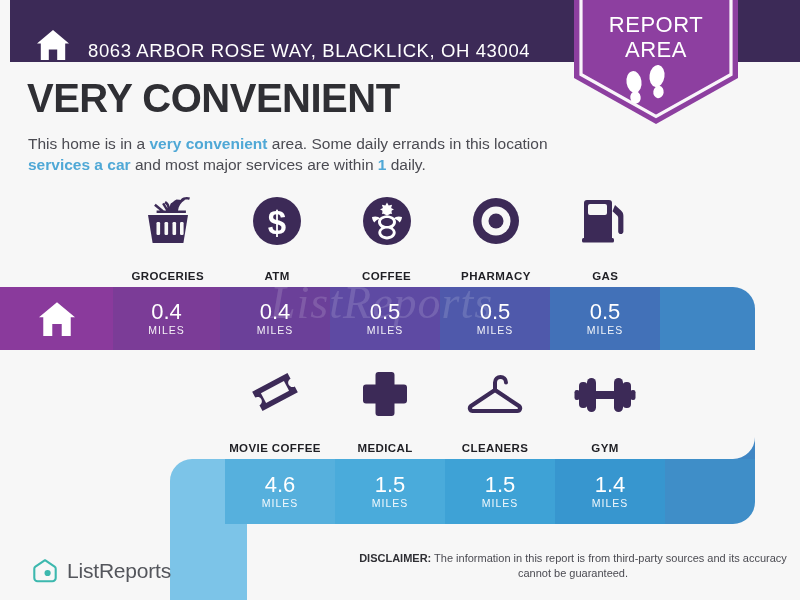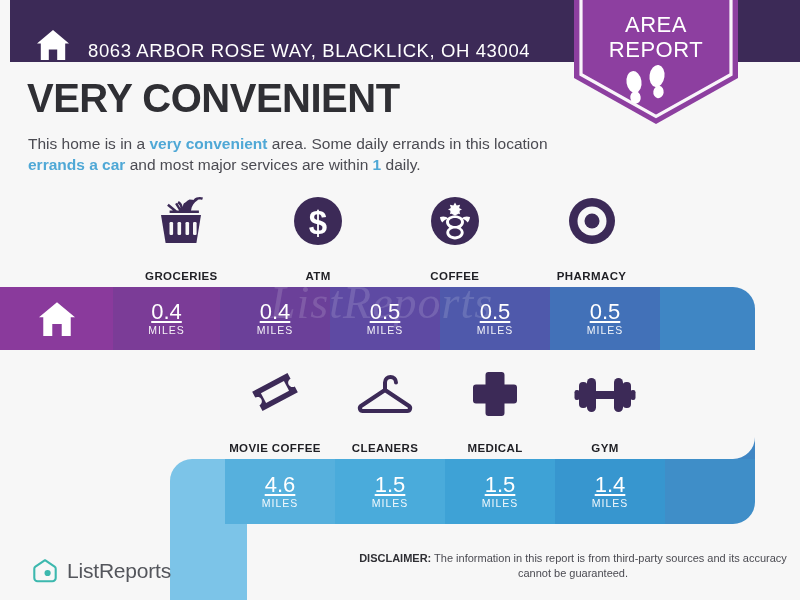--- a/index.html
+++ b/index.html
@@ -115,21 +115,21 @@
   }
 
   .cell {
     position: absolute;
     top: 0; height: 100%;
     display: flex; flex-direction: column;
     align-items: center; justify-content: center;
     color: #ffffff;
   }
   .cell-value {
-    font-size: 22px; font-weight: 400; line-height: 24px; text-decoration: underline;
+    font-size: 22px; font-weight: 400; line-height: 24px;
   }
   .cell-unit {
     font-size: 10.5px; letter-spacing: 1px; line-height: 13px;
     opacity: 0.92;
   }
 
   
   .watermark {
     position: absolute; left: 270px; top: 276px;
     font-size: 46px;
@@ -212,28 +212,28 @@
       <path d="M7,0 V74.5 L82,116.5 L157,74.5 V0" fill="none" stroke="#ffffff" stroke-width="3.2" opacity="0.95"></path>
 
       <g fill="#ffffff">
         <ellipse cx="60" cy="82" rx="7.5" ry="11" transform="rotate(-9 60 82)"></ellipse>
         <ellipse cx="61.5" cy="97.5" rx="5.2" ry="6.2" transform="rotate(-9 61.5 97.5)"></ellipse>
         <ellipse cx="83" cy="76" rx="7.5" ry="11" transform="rotate(8 83 76)"></ellipse>
         <ellipse cx="84.5" cy="92" rx="5.2" ry="6.2" transform="rotate(8 84.5 92)"></ellipse>
       </g>
     </svg>
     <div class="badge-text">
+      <div>REPORT</div>
       <div>AREA</div>
-      <div>REPORT</div>
     </div>
   </div>
 
   <div class="title">VERY CONVENIENT</div>
   <div class="subtitle">
-    <span>This home is in a </span><b>very convenient</b><span> area. Some daily errands in this location </span><b>errands a car</b><span> and most major services are within </span><b>1</b><span> daily.</span>
+    <span>This home is in a </span><b>very convenient</b><span> area. Some daily errands in this location </span><b>services a car</b><span> and most major services are within </span><b>1</b><span> daily.</span>
   </div>
 
   <div class="row1-icons">
 
     <div class="icon-col">
       <div class="icon-glyph">
         <svg width="56" height="50" viewBox="0 0 56 50">
           <g fill="#3c2a57">
             <path d="M36.5 3.5c-3 1.5-5.5 4.2-6.8 7.2-.5-2.5-2-4.6-4-5.6l-1.2 2.2c1.7 1 2.8 2.9 3 5l-3.4-5.6-2 1.3 4 6.4h-2.2l-8.2-6.6-1.6 2 5.8 4.6h-3.3v2.6h29.3v-2.6h-7.9c.6-4.3 3-8.1 6.8-10.2z"></path>
             <circle cx="33.5" cy="10" r="3.4"></circle>
@@ -281,20 +281,33 @@
       <div class="icon-glyph">
         <svg width="50" height="50" viewBox="0 0 50 50">
           <circle cx="25" cy="25" r="23" fill="#3c2a57"></circle>
           <circle cx="25" cy="25" r="14.5" fill="#f7f7f7"></circle>
           <circle cx="25" cy="25" r="7.5" fill="#3c2a57"></circle>
         </svg>
       </div>
       <div class="icon-label">PHARMACY</div>
     </div>
 
+    <div class="icon-col">
+      <div class="icon-glyph">
+        <svg width="52" height="52" viewBox="0 0 52 52">
+          <g fill="#3c2a57">
+            <path d="M8 6h22a3 3 0 0 1 3 3v36H5V9a3 3 0 0 1 3-3z"></path>
+            <rect x="3" y="44" width="32" height="4.5" rx="1.5"></rect>
+            <path d="M36 11l6 5.5c1.6 1.5 2.4 3.1 2.4 5.2v15.7c0 1.5-1.1 2.6-2.6 2.6s-2.6-1.1-2.6-2.6V24c0-1.2-.5-2-1.4-2.8l-4.3-3.9z"></path>
+          </g>
+          <rect x="9" y="10" width="19" height="11" rx="2" fill="#f7f7f7"></rect>
+        </svg>
+      </div>
+      <div class="icon-label">GAS</div>
+    </div>
   </div>
 
   <div class="row1-cells">
     <div class="cell" style="left:0;width:113px;">
       <svg width="40" height="36" viewBox="0 0 34 32">
         <path fill="#ffffff" d="M17 1 L33 14.5 L29.2 14.5 L29.2 31 L21.2 31 L21.2 20.5 L12.8 20.5 L12.8 31 L4.8 31 L4.8 14.5 L1 14.5 Z"></path>
       </svg>
     </div>
 
     <div class="cell" style="left:113px;width:107px;">
@@ -330,35 +343,35 @@
             <path fill="#3c2a57" d="M6 15h40v6.5a4.5 4.5 0 0 0 0 9V37H6v-6.5a4.5 4.5 0 0 0 0-9z"></path>
             <rect x="13" y="20.5" width="26" height="11" fill="#f7f7f7"></rect>
           </g>
         </svg>
       </div>
       <div class="icon-label">MOVIE COFFEE</div>
     </div>
 
     <div class="icon-col">
       <div class="icon-glyph">
+        <svg width="48" height="48" viewBox="0 0 48 48">
+          <path fill="#3c2a57" d="M17.5 2h13a3 3 0 0 1 3 3v9.5H43a3 3 0 0 1 3 3v13a3 3 0 0 1-3 3h-9.5V43a3 3 0 0 1-3 3h-13a3 3 0 0 1-3-3v-9.5H5a3 3 0 0 1-3-3v-13a3 3 0 0 1 3-3h9.5V5a3 3 0 0 1 3-3z"></path>
+        </svg>
+      </div>
+      <div class="icon-label">MEDICAL</div>
+    </div>
+
+    <div class="icon-col">
+      <div class="icon-glyph">
         <svg width="58" height="46" viewBox="0 0 58 46">
           <path fill="none" stroke="#3c2a57" stroke-width="4" stroke-linecap="round" stroke-linejoin="round" d="M29 18c0-3 0-5.5 0-7.5 0-3.4 2.6-5.5 5.5-5.5s5.5 2.1 5.5 5.5"></path>
           <path fill="none" stroke="#3c2a57" stroke-width="4.2" stroke-linejoin="round" stroke-linecap="round" d="M29 18 L53 34 a2.8 2.8 0 0 1 -1.7 5 H6.7 A2.8 2.8 0 0 1 5 34 Z"></path>
         </svg>
       </div>
       <div class="icon-label">CLEANERS</div>
-    </div>
-
-    <div class="icon-col">
-      <div class="icon-glyph">
-        <svg width="48" height="48" viewBox="0 0 48 48">
-          <path fill="#3c2a57" d="M17.5 2h13a3 3 0 0 1 3 3v9.5H43a3 3 0 0 1 3 3v13a3 3 0 0 1-3 3h-9.5V43a3 3 0 0 1-3 3h-13a3 3 0 0 1-3-3v-9.5H5a3 3 0 0 1-3-3v-13a3 3 0 0 1 3-3h9.5V5a3 3 0 0 1 3-3z"></path>
-        </svg>
-      </div>
-      <div class="icon-label">MEDICAL</div>
     </div>
 
     <div class="icon-col">
       <div class="icon-glyph">
         <svg width="62" height="40" viewBox="0 0 62 40">
           <g fill="#3c2a57">
             <rect x="0.5" y="15" width="5" height="10" rx="2.2"></rect>
             <rect x="56.5" y="15" width="5" height="10" rx="2.2"></rect>
             <rect x="5" y="7" width="8.5" height="26" rx="4"></rect>
             <rect x="48.5" y="7" width="8.5" height="26" rx="4"></rect>

